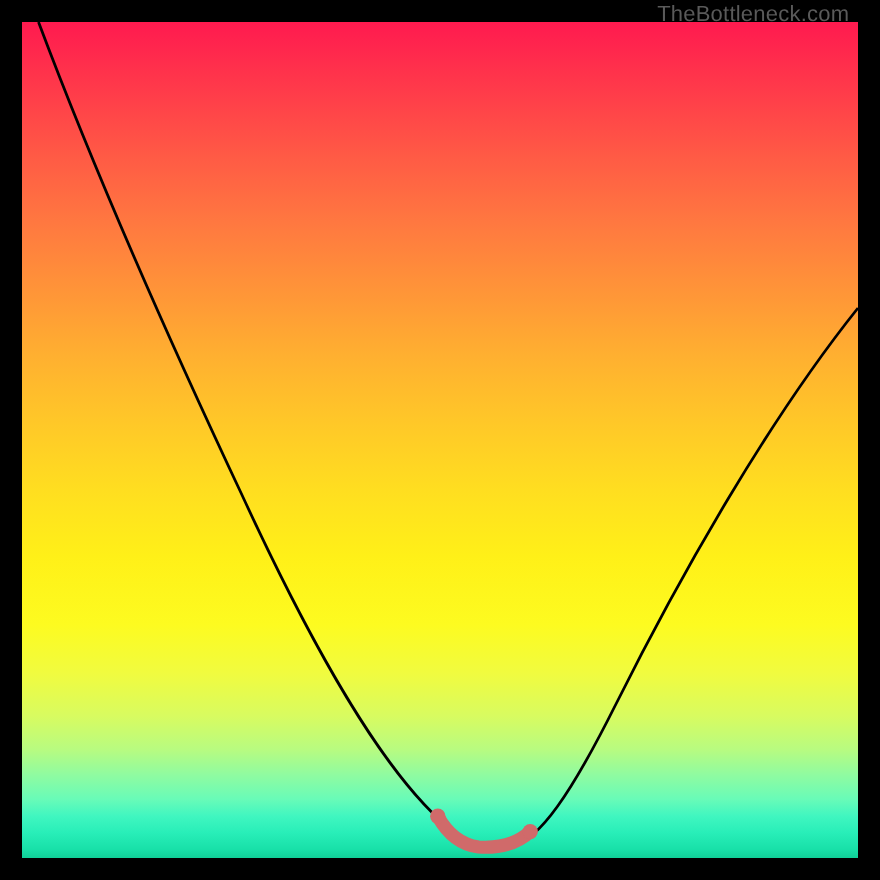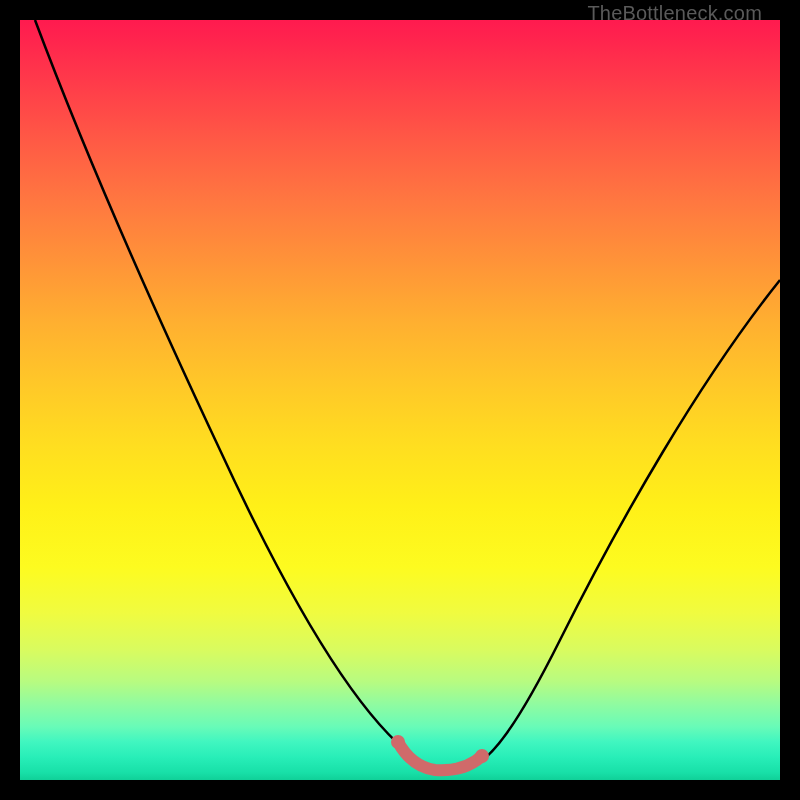--- a/index.html
+++ b/index.html
@@ -34,21 +34,21 @@
       #68fbb8 93%,
       #40f6c0 95%,
       #28eeb8 97%,
       #18e0a8 99%,
       #10d098 100%
     );
   }
   .watermark {
     position: absolute;
     top: 2px;
-    right: 38px;
+    right: 28px;
     font-family: Arial, Helvetica, sans-serif;
     font-size: 20px;
     color: #5a5a5a;
     letter-spacing: 0.2px;
   }
   svg.curve {
     position: absolute;
     left: 20px;
     top: 20px;
     width: 760px;

